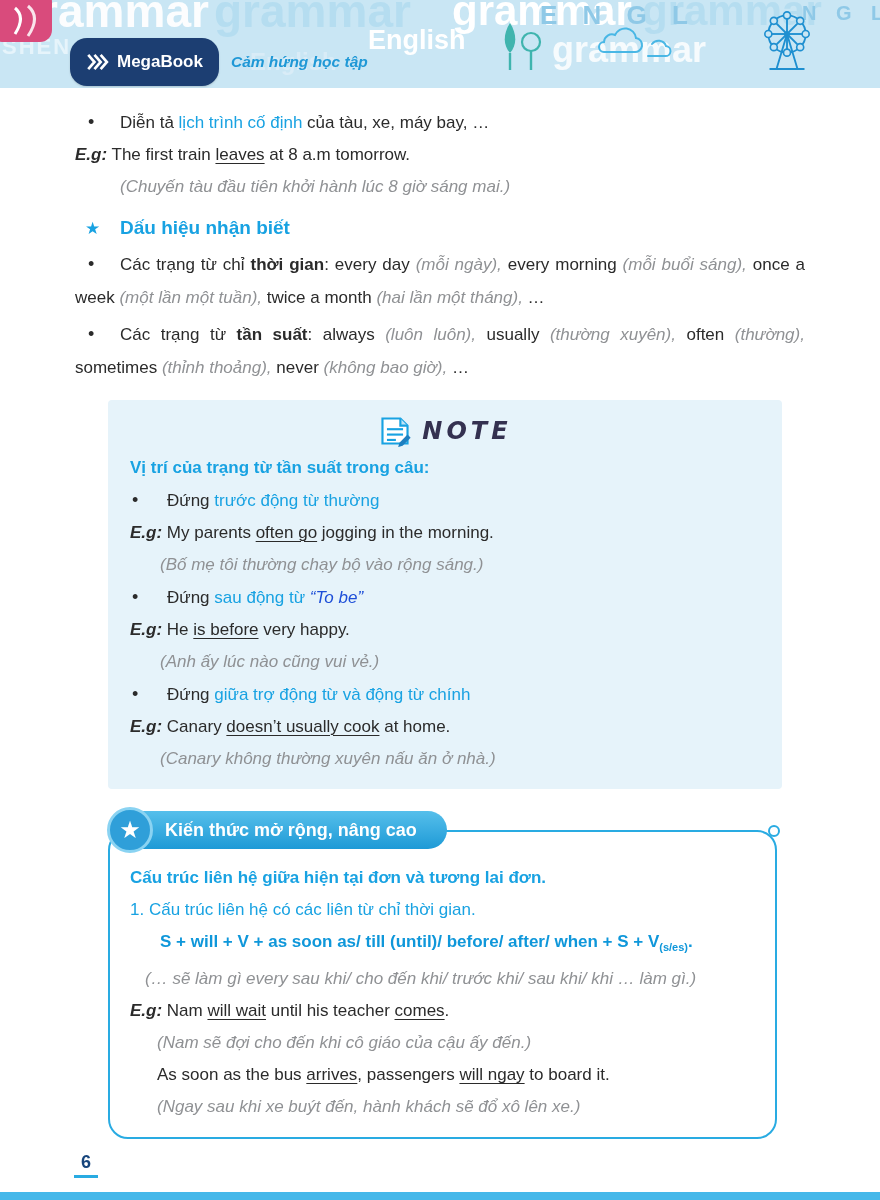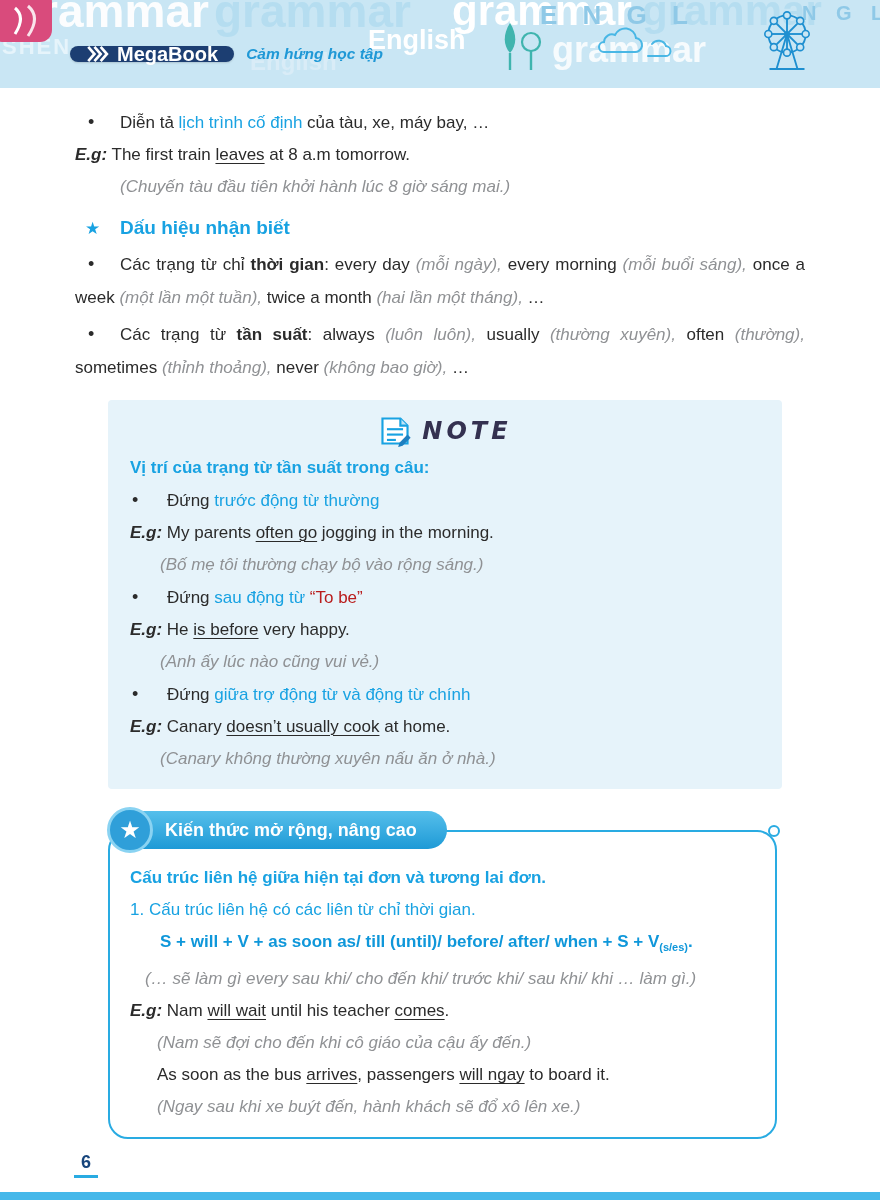--- a/index.html
+++ b/index.html
@@ -22,32 +22,32 @@
   .dw7 { left:368px; top:27px; font-size:27px; color:#ffffff; }
   .dw8 { left:552px; top:32px; font-size:36px; color:#ffffff; opacity:.85; }
   .dw9 { left:2px;   top:36px; font-size:22px; color:#eaf6fc; letter-spacing:2px; opacity:.9; }
   .dw10{ left:250px; top:50px; font-size:24px; color:#ddeef8; opacity:.8; }
   .corner-logo { position:absolute; top:0; left:0; }
   .hdr-trees  { position:absolute; left:498px; top:20px; }
   .hdr-cloud  { position:absolute; left:592px; top:26px; }
   .hdr-wheel  { position:absolute; left:752px; top:6px; }
   .brand-row { position:absolute; left:70px; top:38px; display:flex; align-items:center; }
   .brand-pill {
-    display:flex; align-items:center; gap:7px; height:16px; padding:0 16px;
-    background:#1c3e72; border-radius:17px; color:#fff; font-weight:bold; font-size:20px;
+    display:flex; align-items:center; gap:7px; height:48px; padding:0 16px;
+    background:#1c3e72; border-radius:17px; color:#fff; font-weight:bold; font-size:17px;
     box-shadow:0 1px 2px rgba(0,0,0,.15);
   }
   .tagline { margin-left:12px; color:#1f98d6; font-style:italic; font-weight:bold; font-size:15.5px; }
 
   
   .content { padding:18px 75px 0 75px; }
   .bmark { display:inline-block; width:45px; padding-left:13px; font-size:18px; }
   .bullet-p { text-align:justify; line-height:33px; }
   .blue { color:#18a2e2; }
-  .blue-i { color:#b91c1c; }
+  .blue-i { color:#1d4ed8; font-style:italic; }
   .bold { font-weight:bold; }
   .eg-label { font-weight:bold; font-style:italic; }
   .u { text-decoration:underline; text-underline-offset:3px; text-decoration-thickness:1.3px; }
   .trans { padding-left:45px; color:#8f9194; font-style:italic; }
   .gray-i { color:#8f9194; font-style:italic; }
   .sec-heading { margin-top:10px; color:#18a2e2; font-weight:bold; font-size:19px; line-height:30px; }
   .sec-heading .bmark { font-size:17px; padding-left:10px; }
   .mt4 { margin-top:4px; }
 
   

